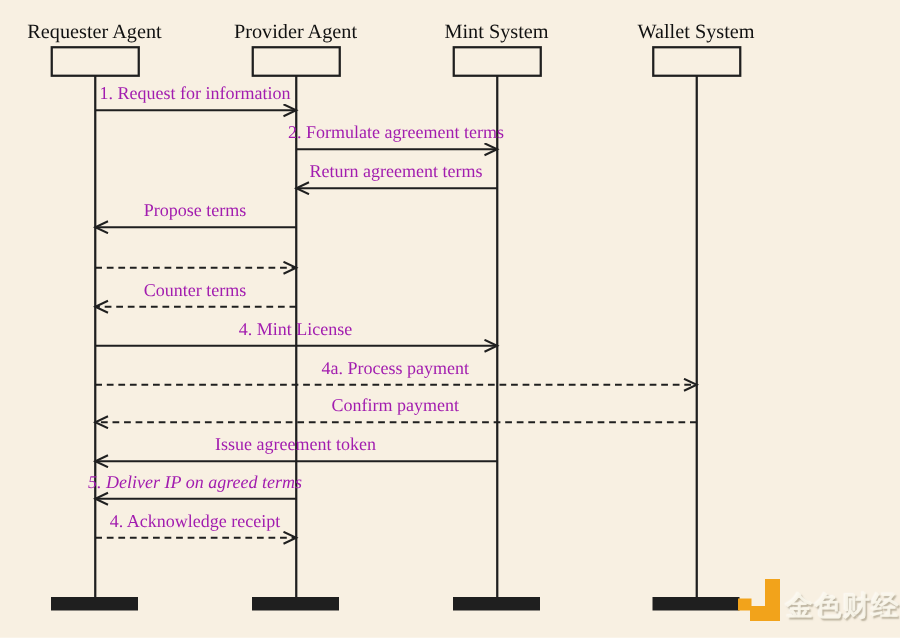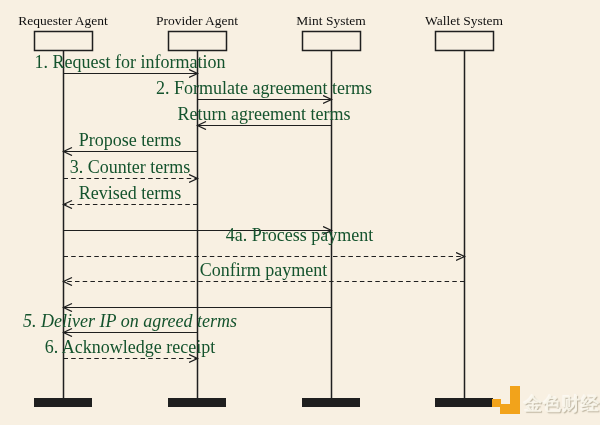--- a/index.html
+++ b/index.html
@@ -9,21 +9,21 @@
     background:#f8f0e2; overflow:hidden;
     font-family:"Liberation Serif","DejaVu Serif",serif;
   }
   #svg { position:absolute; left:0; top:0; }
   .actor-label {
     position:absolute; transform:translateX(-50%);
     font-size:13.5px; color:#111; white-space:nowrap;
   }
   .msg-label {
     position:absolute; transform:translateX(-50%);
-    font-size:18px; color:#14532d; white-space:nowrap; line-height:15px;
+    font-size:12px; color:#a21caf; white-space:nowrap; line-height:15px;
   }
   .watermark { position:absolute; left:0; top:0; width:524px; height:425px; pointer-events:none;padding-left:48px; }
   .wm-part { position:absolute; }
   .wm-sq   { left:492px; top:399px; width:9px;  height:8px; }
   .wm-vert { left:510px; top:386px; width:10px; height:27px; }
   .wm-hook { left:500px; top:404px; width:20px; height:10px; }
   .wm-text {
     position:absolute; left:524px; top:392px;
     font-family:"DejaVu Sans","Liberation Sans",sans-serif;
     font-size:18px; font-weight:bold; letter-spacing:1px;
@@ -75,19 +75,20 @@
     <span class="wm-text" style="color: rgba(250, 246, 236, 0.92);">金色财经</span>
   </div>
 <div class="actor-label" style="left: 197px; top: 13px;">Provider Agent</div>
     <div class="actor-label" style="left: 63px; top: 13px;">Requester Agent</div>
     <div class="actor-label" style="left: 331px; top: 13px;">Mint System</div>
     <div class="actor-label" style="left: 464px; top: 13px;">Wallet System</div>
     <div class="msg-label" style="left: 130px; top: 55px;">1. Request for information</div>
     <div class="msg-label" style="left: 264px; top: 81px;">2. Formulate agreement terms</div>
     <div class="msg-label" style="left: 264px; top: 107px;">Return agreement terms</div>
     <div class="msg-label" style="left: 130px; top: 133px;">Propose terms</div>
-    <div class="msg-label" style="left: 130px; top: 160px;">3. Counter terms</div>
-    <div class="msg-label" style="left: 130px; top: 186px;">Revised terms</div>
-    <div class="msg-label" style="left: 263.5px; top: 228px; margin-left: 36px;">4a. Process payment</div>
+    <div class="msg-label" style="left: 130px; top: 186px;">Counter terms</div>
+    <div class="msg-label" style="left: 197px; top: 212px;">4. Mint License</div>
+    <div class="msg-label" style="left: 263.5px; top: 238px;">4a. Process payment</div>
     <div class="msg-label" style="left: 263.5px; top: 263px;">Confirm payment</div>
+    <div class="msg-label" style="left: 197px; top: 289px;">Issue agreement token</div>
     <div class="msg-label" style="left: 130px; top: 314px; font-style: italic;">5. Deliver IP on agreed terms</div>
-    <div class="msg-label" style="left: 130px; top: 340px;">6. Acknowledge receipt</div>
+    <div class="msg-label" style="left: 130px; top: 340px;">4. Acknowledge receipt</div>
   </div>
 
 </body></html>

